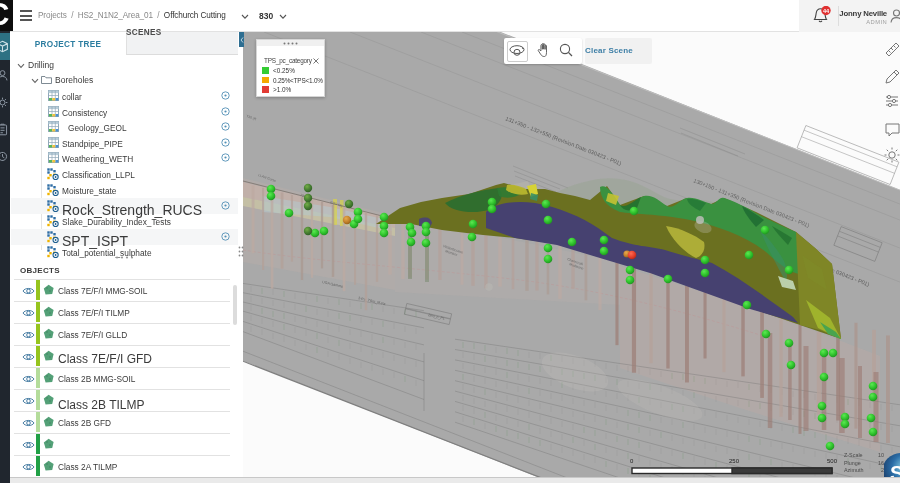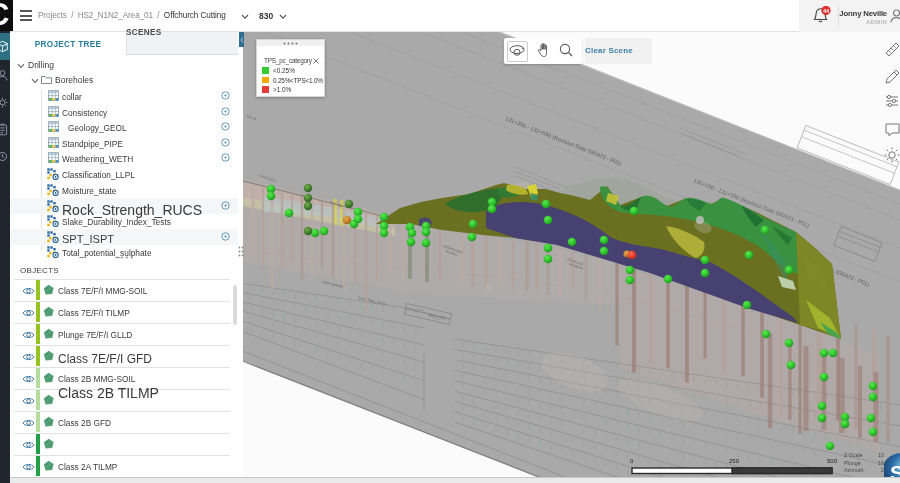--- a/index.html
+++ b/index.html
@@ -529,38 +529,38 @@
     <rect x="0.3" y="0.3" width="2.4" height="2.4" fill="#2e6da4"></rect>
     <rect x="3.3" y="0.3" width="2.4" height="2.4" fill="#2e6da4"></rect>
     <rect x="0.3" y="3.3" width="2.4" height="2.4" fill="#2e6da4"></rect>
     <rect x="6.3" y="2" width="2.4" height="2.4" fill="#2e6da4"></rect>
     <rect x="2.3" y="6" width="2.4" height="2.4" fill="#f0b400"></rect>
     <rect x="6" y="5.6" width="2.4" height="2.4" fill="#f0b400"></rect>
     <rect x="0.3" y="8.8" width="2.4" height="2.4" fill="#f0b400"></rect>
     <circle cx="8.6" cy="9" r="2.6" fill="#fff" stroke="#1d5e8f" stroke-width="1.1"></circle>
     <circle cx="8.6" cy="9" r="0.9" fill="#1d5e8f"></circle>
   </svg>
-<div class="abs" style="left:62px;top:233px;font-size:11px;color:#3a3a3a">SPT_ISPT</div>
+<div class="abs" style="left:62px;top:233px;font-size:14px;color:#3a3a3a">SPT_ISPT</div>
 <svg class="abs" style="left:221px;top:232px" width="9" height="9" viewBox="0 0 9 9">
     <circle cx="4.5" cy="4.5" r="3.7" fill="none" stroke="#5290b5" stroke-width="0.9"></circle>
     <circle cx="4.5" cy="4.5" r="1.1" fill="#5290b5"></circle>
   </svg>
 <svg class="abs" style="left:47px;top:246px" width="12" height="12" viewBox="0 0 12 12">
     <rect x="0.3" y="0.3" width="2.4" height="2.4" fill="#2e6da4"></rect>
     <rect x="3.3" y="0.3" width="2.4" height="2.4" fill="#2e6da4"></rect>
     <rect x="0.3" y="3.3" width="2.4" height="2.4" fill="#2e6da4"></rect>
     <rect x="6.3" y="2" width="2.4" height="2.4" fill="#2e6da4"></rect>
     <rect x="2.3" y="6" width="2.4" height="2.4" fill="#f0b400"></rect>
     <rect x="6" y="5.6" width="2.4" height="2.4" fill="#f0b400"></rect>
     <rect x="0.3" y="8.8" width="2.4" height="2.4" fill="#f0b400"></rect>
     <circle cx="8.6" cy="9" r="2.6" fill="#fff" stroke="#1d5e8f" stroke-width="1.1"></circle>
     <circle cx="8.6" cy="9" r="0.9" fill="#1d5e8f"></circle>
   </svg>
 <div class="abs" style="left:62px;top:248px;font-size:8.3px;color:#3a3a3a">Total_potential_sulphate</div>
-<div class="abs" style="left:20px;top:266px;font-size:8px;font-weight:normal;color:#3a3a3a;letter-spacing:0.3px">OBJECTS</div>
+<div class="abs" style="left:20px;top:266px;font-size:8px;font-weight:bold;color:#3a3a3a;letter-spacing:0.3px">OBJECTS</div>
 <div class="abs" style="left:14px;top:279px;width:216px;height:22px;background:#fff;border-top:1px solid #e2e2e2"></div>
 <svg class="abs" style="left:22px;top:286px" width="13" height="10" viewBox="0 0 13 10">
     <path d="M1,5 C3,1.6 10,1.6 12,5 C10,8.4 3,8.4 1,5 Z" fill="none" stroke="#4a7fa5" stroke-width="1"></path>
     <circle cx="6.5" cy="5" r="1.8" fill="none" stroke="#4a7fa5" stroke-width="1"></circle>
   </svg>
 <div class="abs" style="left:36px;top:280px;width:3.5px;height:20px;background:#96c41e"></div>
 <svg class="abs" style="left:43px;top:284px" width="12" height="12" viewBox="0 0 12 12">
     <path d="M5.6,0.8 L10.6,4.0 L9.2,10.0 L2.6,10.4 L0.8,4.6 Z" fill="#53a077"></path>
     <circle cx="4" cy="4" r="0.7" fill="#3c7d5c"></circle>
     <circle cx="7" cy="7" r="0.7" fill="#3c7d5c"></circle>
@@ -582,21 +582,21 @@
 <svg class="abs" style="left:22px;top:330px" width="13" height="10" viewBox="0 0 13 10">
     <path d="M1,5 C3,1.6 10,1.6 12,5 C10,8.4 3,8.4 1,5 Z" fill="none" stroke="#4a7fa5" stroke-width="1"></path>
     <circle cx="6.5" cy="5" r="1.8" fill="none" stroke="#4a7fa5" stroke-width="1"></circle>
   </svg>
 <div class="abs" style="left:36px;top:324px;width:3.5px;height:20px;background:#96c41e"></div>
 <svg class="abs" style="left:43px;top:328px" width="12" height="12" viewBox="0 0 12 12">
     <path d="M5.6,0.8 L10.6,4.0 L9.2,10.0 L2.6,10.4 L0.8,4.6 Z" fill="#53a077"></path>
     <circle cx="4" cy="4" r="0.7" fill="#3c7d5c"></circle>
     <circle cx="7" cy="7" r="0.7" fill="#3c7d5c"></circle>
   </svg>
-<div class="abs" style="left:58px;top:330px;font-size:8.3px;color:#3a3a3a">Plunge 7E/F/I GLLD</div>
+<div class="abs" style="left:58px;top:330px;font-size:8.3px;color:#3a3a3a">Class 7E/F/I GLLD</div>
 <div class="abs" style="left:14px;top:345px;width:216px;height:22px;background:#fff;border-top:1px solid #e2e2e2"></div>
 <svg class="abs" style="left:22px;top:352px" width="13" height="10" viewBox="0 0 13 10">
     <path d="M1,5 C3,1.6 10,1.6 12,5 C10,8.4 3,8.4 1,5 Z" fill="none" stroke="#4a7fa5" stroke-width="1"></path>
     <circle cx="6.5" cy="5" r="1.8" fill="none" stroke="#4a7fa5" stroke-width="1"></circle>
   </svg>
 <div class="abs" style="left:36px;top:346px;width:3.5px;height:20px;background:#96c41e"></div>
 <svg class="abs" style="left:43px;top:350px" width="12" height="12" viewBox="0 0 12 12">
     <path d="M5.6,0.8 L10.6,4.0 L9.2,10.0 L2.6,10.4 L0.8,4.6 Z" fill="#53a077"></path>
     <circle cx="4" cy="4" r="0.7" fill="#3c7d5c"></circle>
     <circle cx="7" cy="7" r="0.7" fill="#3c7d5c"></circle>
@@ -618,21 +618,21 @@
 <svg class="abs" style="left:22px;top:396px" width="13" height="10" viewBox="0 0 13 10">
     <path d="M1,5 C3,1.6 10,1.6 12,5 C10,8.4 3,8.4 1,5 Z" fill="none" stroke="#4a7fa5" stroke-width="1"></path>
     <circle cx="6.5" cy="5" r="1.8" fill="none" stroke="#4a7fa5" stroke-width="1"></circle>
   </svg>
 <div class="abs" style="left:36px;top:390px;width:3.5px;height:20px;background:#b4dc9b"></div>
 <svg class="abs" style="left:43px;top:394px" width="12" height="12" viewBox="0 0 12 12">
     <path d="M5.6,0.8 L10.6,4.0 L9.2,10.0 L2.6,10.4 L0.8,4.6 Z" fill="#53a077"></path>
     <circle cx="4" cy="4" r="0.7" fill="#3c7d5c"></circle>
     <circle cx="7" cy="7" r="0.7" fill="#3c7d5c"></circle>
   </svg>
-<div class="abs" style="left:58px;top:385px;font-size:14px;color:#3a3a3a">Class 2B TILMP</div>
+<div class="abs" style="left:58px;top:398px;font-size:12px;color:#3a3a3a">Class 2B TILMP</div>
 <div class="abs" style="left:14px;top:411px;width:216px;height:22px;background:#fff;border-top:1px solid #e2e2e2"></div>
 <svg class="abs" style="left:22px;top:418px" width="13" height="10" viewBox="0 0 13 10">
     <path d="M1,5 C3,1.6 10,1.6 12,5 C10,8.4 3,8.4 1,5 Z" fill="none" stroke="#4a7fa5" stroke-width="1"></path>
     <circle cx="6.5" cy="5" r="1.8" fill="none" stroke="#4a7fa5" stroke-width="1"></circle>
   </svg>
 <div class="abs" style="left:36px;top:412px;width:3.5px;height:20px;background:#b4dc9b"></div>
 <svg class="abs" style="left:43px;top:416px" width="12" height="12" viewBox="0 0 12 12">
     <path d="M5.6,0.8 L10.6,4.0 L9.2,10.0 L2.6,10.4 L0.8,4.6 Z" fill="#53a077"></path>
     <circle cx="4" cy="4" r="0.7" fill="#3c7d5c"></circle>
     <circle cx="7" cy="7" r="0.7" fill="#3c7d5c"></circle>

